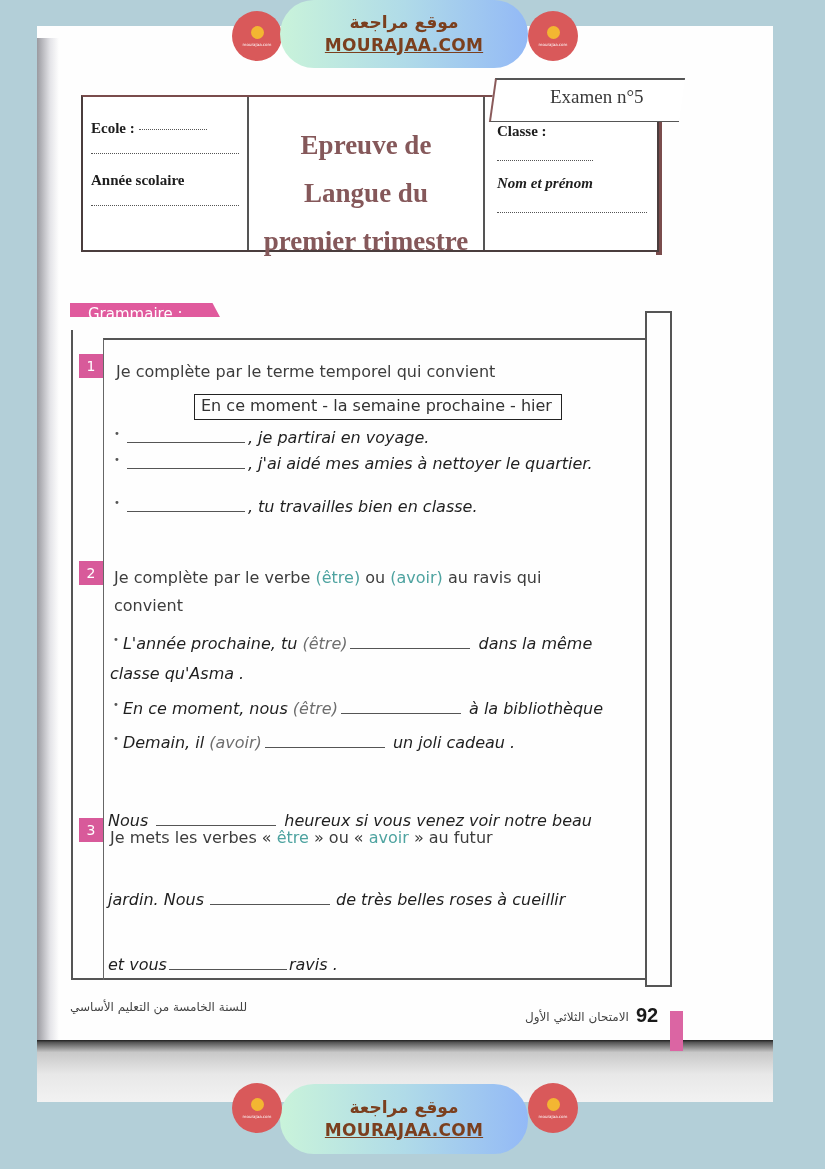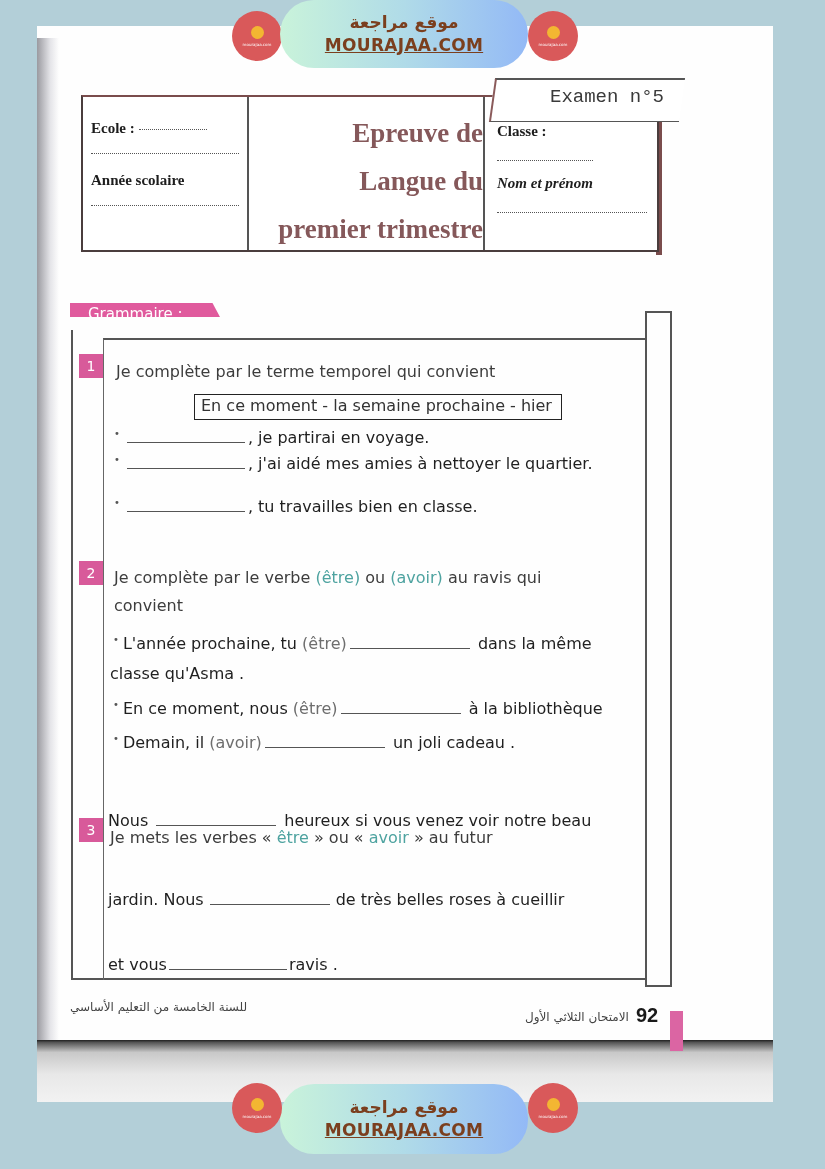--- a/index.html
+++ b/index.html
@@ -53,37 +53,37 @@
   }
 
   
   .header-box {
     position: absolute; left: 81px; top: 95px; width: 578px; height: 157px;
     border: 2px solid #4a3d3d; border-top-color: #7a4c4c;
     display: flex; background: #fff;
   }
   .hcol { position: relative; height: 100%; }
   .hcol.left { width: 166px; border-right: 2px solid #555; padding: 22px 8px 0 8px; }
-  .hcol.mid { width: 238px; border-right: 2px solid #555; text-align: right; padding-top: 12px; }
+  .hcol.mid { width: 238px; border-right: 2px solid #555; text-align: center; padding-top: 24px; }
   .hcol.right { flex: 1; padding: 26px 10px 0 12px; }
   .serif { font-family: "Liberation Serif", "DejaVu Serif", serif; }
   .hlabel { font-size: 15px; font-weight: bold; color: #1d1d1d; }
   .hlabel.it { font-style: italic; }
   .dots { display: inline-block; border-bottom: 1px dotted #555; height: 1px; vertical-align: middle; }
   .hline { border-bottom: 1px dotted #555; margin: 16px 0 18px 0; width: 148px; }
   .title-line { font-size: 27px; font-weight: bold; color: #85585a; line-height: 48px; }
   .exam-tab {
     position: absolute; left: 492px; top: 78px; width: 190px; height: 44px;
     border-top: 2px solid #555; border-left: 2px solid #8a5a5a; border-bottom: 1.5px solid #555;
     background: #fff; z-index: 2;
     transform: skewX(-8deg);
   }
   .exam-text {
     position: absolute; left: 550px; top: 86px; font-size: 19px; color: #3a3a3a; z-index: 3;
-    font-family: Liberation Mono, monospace;
+    font-family: Liberation Serif, serif;
   }
   .right-shadow {
     position: absolute; left: 656px; top: 120px; width: 6px; height: 135px; background: #7a4c4c;
   }
 
   
   .gram-tab {
     position: absolute; left: 70px; top: 303px; width: 150px; height: 14px;
     background: #e05a9d; color: #fff; font-size: 15px; padding: 2px 0 0 18px;
     clip-path: polygon(0 0, 95% 0, 100% 100%, 0 100%);
@@ -105,21 +105,21 @@
   .num-badge {
     position: absolute; left: 79px; width: 24px; height: 24px;
     background: #d85a9a; color: #fff; font-size: 14px; text-align: center; line-height: 24px;
     z-index: 3;
   }
 
   .content { position: absolute; font-family: "DejaVu Sans", sans-serif; color: #222; }
   .q-title { font-size: 16px; color: #3d3d3d; white-space: nowrap; }
   .teal { color: #4ea3a0; }
   .paren { color: #6e6e6e; }
-  .line { font-size: 16px; white-space: nowrap; color: #1f1f1f; }
+  .line { font-size: 16px; white-space: nowrap; color: #1f1f1f; font-style: italic; }
   .blank { display: inline-block; border-bottom: 1px solid #555; vertical-align: baseline; height: 1px; margin: 0 3px; }
   .bullet { font-size: 10px; color: #555; margin-right: 4px; vertical-align: top; }
   .wordbox {
     position: absolute; left: 194px; top: 394px; width: 368px; height: 26px;
     border: 1.5px solid #222; font-size: 16px; color: #333; padding: 1px 6px;
     white-space: nowrap; font-family: "DejaVu Sans", sans-serif;
   }
 
   .footer-ar-left { position: absolute; left: 70px; top: 1000px; font-size: 12px; color: #444; direction: rtl; }
   .footer-ar-right { position: absolute; left: 525px; top: 1010px; font-size: 12px; color: #444; direction: rtl; }

